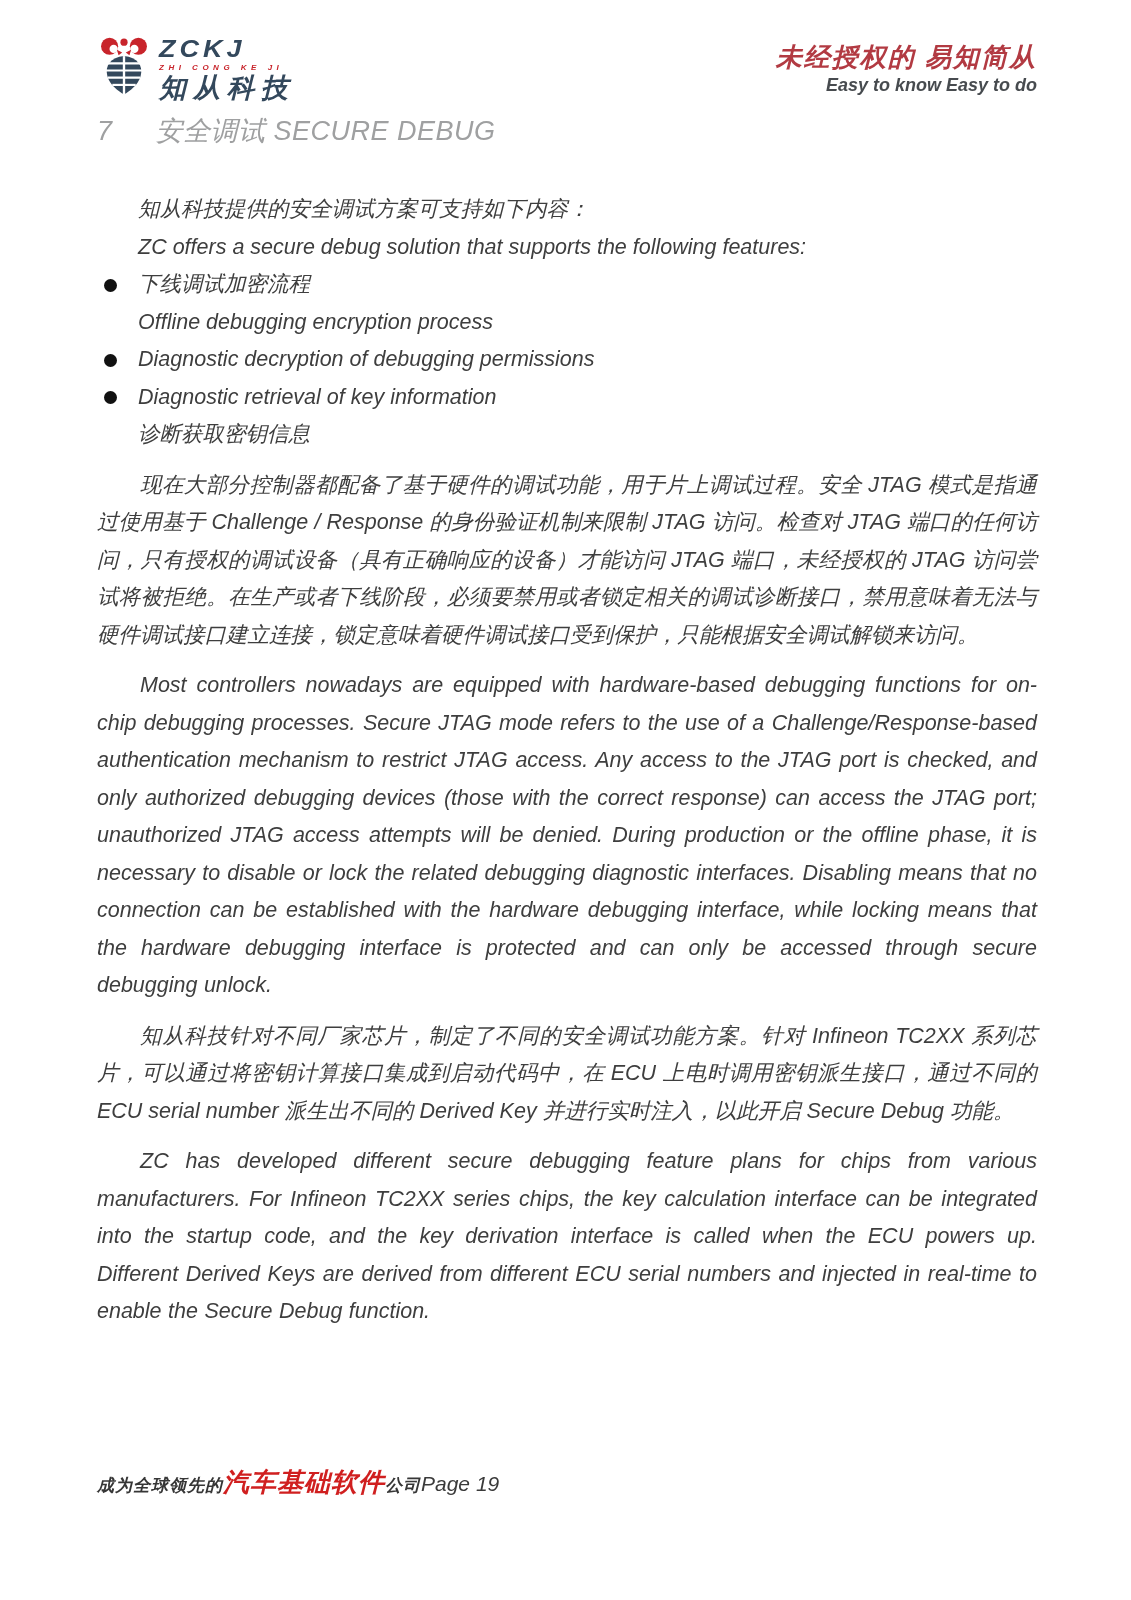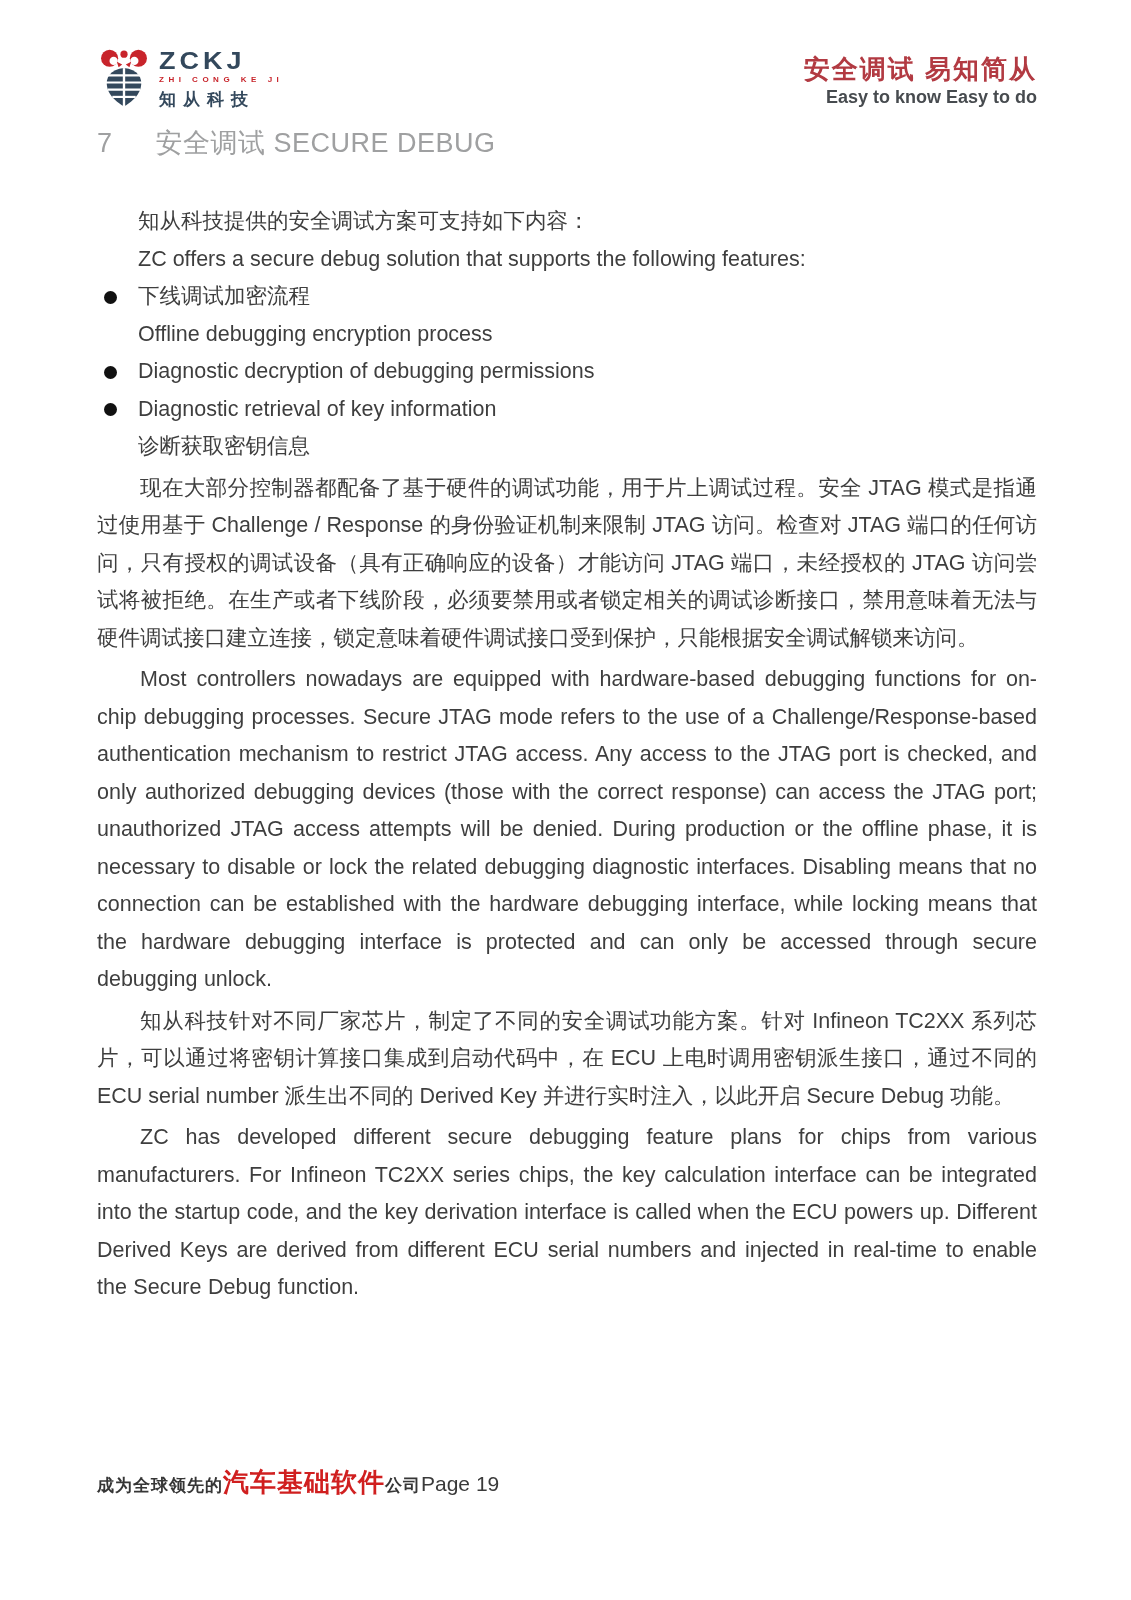--- a/index.html
+++ b/index.html
@@ -4,54 +4,54 @@
 <style>
   html, body { margin: 0; padding: 0; }
   body {
     width: 1131px; height: 1600px;
     background: #ffffff;
     font-family: "Liberation Sans", "DejaVu Sans", sans-serif;
     color: #3e3e3e;
     overflow: hidden;
     position: relative;
   }
-  .page { padding: 48px 94px 0 97px; position: relative; height: 1556px; box-sizing: border-box; }
+  .page { padding: 36px 94px 0 97px; position: relative; height: 1556px; box-sizing: border-box; font-style: italic; }
 
   
   .header { display: flex; justify-content: space-between; align-items: flex-start; }
   .logo { display: flex; align-items: flex-start; gap: 8px; }
   .logo-emblem { width: 54px; height: 60px; flex: 0 0 auto; }
   .logo-text { display: flex; flex-direction: column; padding-top: 2px; }
   .logo-wordmark {
     font-size: 27px; font-weight: 800; color: #33485c;
     letter-spacing: 4px; line-height: 24px;
     transform: scaleY(0.92); transform-origin: left top;
   }
   .logo-sub { font-size: 8px; font-weight: 700; color: #c8242b; letter-spacing: 4.5px; line-height: 10px; margin-top: 1px; }
-  .logo-cn { font-size: 17px; font-weight: 700; color: #33485c; letter-spacing: 7px; line-height: 26px; margin-top: 2px; }
+  .logo-cn { font-size: 27px; font-weight: 700; color: #33485c; letter-spacing: 7px; line-height: 26px; margin-top: 2px; }
   .slogan { text-align: right; padding-top: 6px; }
   .slogan-cn { font-size: 26px; font-weight: 700; color: #b23a42; letter-spacing: 2px; line-height: 30px; }
   .slogan-en { font-size: 18px; font-weight: 700; color: #474b4f; line-height: 22px; margin-top: 2px; }
 
   
   .section-heading { margin-top: 14px; font-size: 27px; color: #9fa0a1; line-height: 32px; }
   .section-number { display: inline-block; }
   .section-title { display: inline-block; margin-left: 36px; letter-spacing: 0.5px; text-align: right; }
 
   
   .content { font-size: 21.5px; }
   .line { line-height: 37.5px; padding-left: 41px; }
   .intro-first { margin-top: 44px; }
   .bullet-row { position: relative; }
   .bullet-dot {
     position: absolute; left: 7px; top: 12.5px;
     width: 13px; height: 13px; border-radius: 50%;
     background: #111111;
   }
-  .para { margin: 4px 0 0 0; line-height: 37.5px; text-align: justify; text-indent: 43px; }
+  .para { margin: 13px 0 0 0; line-height: 37.5px; text-align: justify; text-indent: 43px; }
   .para.latin { word-spacing: 0.5px; }
 
   
   .footer {
     position: absolute; left: 97px; right: 94px; bottom: 56px;
     display: flex; justify-content: flex-start; align-items: baseline;
   }
   .footer-slogan { white-space: nowrap; }
   .footer-prefix, .footer-suffix { font-size: 17px; font-weight: 700; color: #363636; letter-spacing: 1px; }
   .footer-highlight { font-size: 26px; font-weight: 700; color: #d01f1f; letter-spacing: 1px; }
@@ -83,21 +83,21 @@
           <path d="M17 54 L43 54" stroke="#ffffff" stroke-width="2.4"></path>
         </g>
       </svg>
       <div class="logo-text">
         <div class="logo-wordmark">ZCKJ</div>
         <div class="logo-sub">ZHI CONG KE JI</div>
         <div class="logo-cn">知从科技</div>
       </div>
     </div>
     <div class="slogan">
-      <div class="slogan-cn">安全调试 易知简从</div>
+      <div class="slogan-cn">未经授权的 易知简从</div>
       <div class="slogan-en">Easy to know Easy to do</div>
     </div>
   </div>
 
   <div class="section-heading">
     <span class="section-number">7</span>
     <span class="section-title">安全调试 SECURE DEBUG</span>
   </div>
 
   <div class="content">

